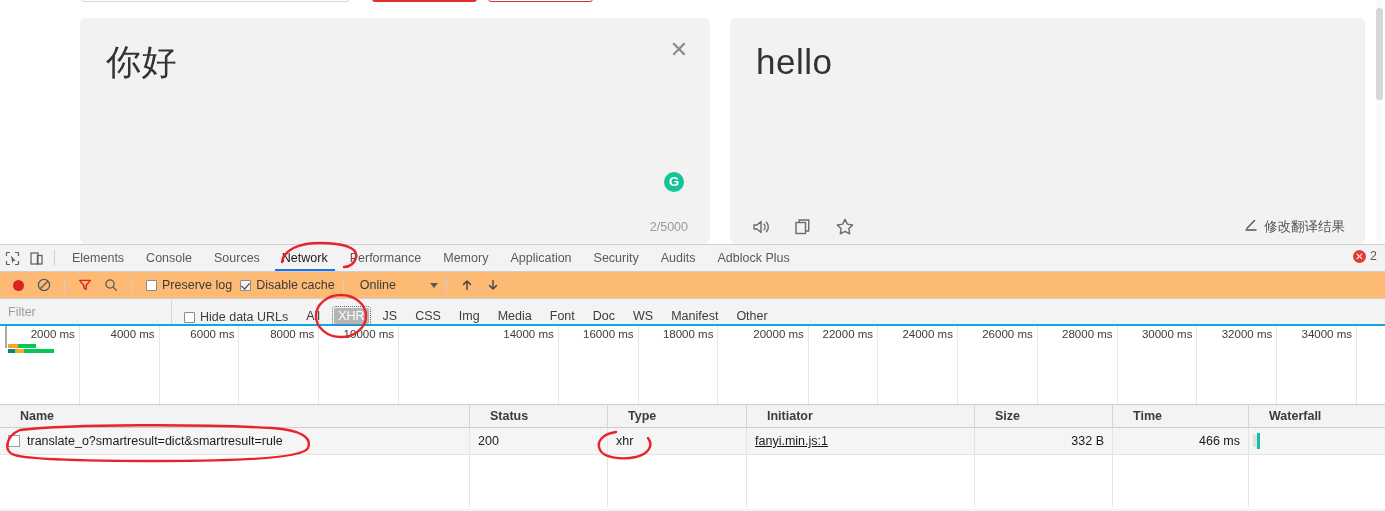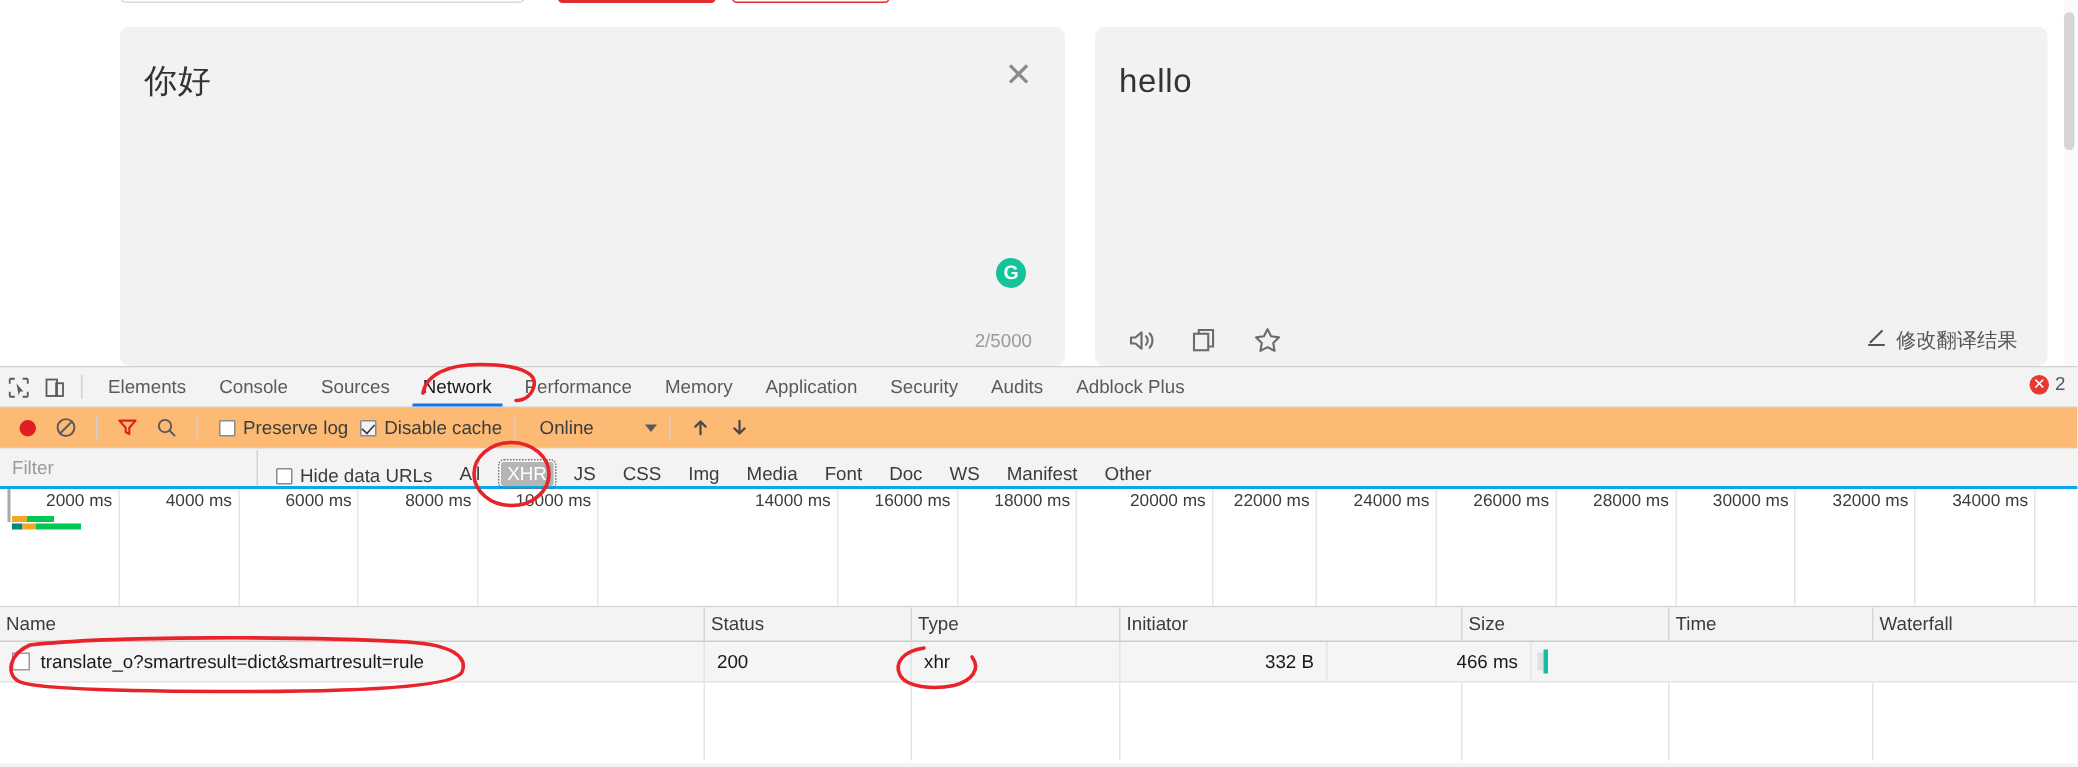--- a/index.html
+++ b/index.html
@@ -15,21 +15,21 @@
 
   .topbar-strip{position:absolute;left:80px;top:-14px;width:1290px;height:16px;}
   .ctrl-input{position:absolute;left:0;top:0;width:270px;height:16px;border:1px solid #d8d8d8;border-radius:4px;background:#fff;box-sizing:border-box;}
   .ctrl-btn-solid{position:absolute;left:292px;top:0;width:105px;height:16px;background:#e02d2d;border-radius:3px;}
   .ctrl-btn-outline{position:absolute;left:408px;top:0;width:105px;height:16px;border:1px solid #e02d2d;border-radius:3px;background:#fff;box-sizing:border-box;}
 
   .panel{position:absolute;background:#f2f2f2;border-radius:6px;box-sizing:border-box;}
   .panel-src{left:80px;top:18px;width:630px;height:226px;}
   .panel-dst{left:730px;top:18px;width:635px;height:226px;}
 
-  .panel-text{position:absolute;left:16px;top:22px;font-size:22px;color:#333;line-height:1.25;letter-spacing:.5px;}
+  .panel-text{position:absolute;left:26px;top:22px;font-size:35px;color:#333;line-height:1.25;letter-spacing:.5px;}
   .panel-text-en{font-family:"Liberation Sans","DejaVu Sans",sans-serif;}
 
   .close-x{position:absolute;right:20px;top:22px;width:22px;height:22px;color:#8a8a8a;font-size:22px;line-height:20px;text-align:center;cursor:pointer;font-weight:300;}
 
   .grammarly{position:absolute;right:26px;bottom:52px;width:20px;height:20px;border-radius:50%;background:#15c39a;color:#fff;font-size:13px;font-weight:bold;line-height:20px;text-align:center;}
 
   .counter{position:absolute;right:22px;bottom:10px;font-size:12.5px;color:#9a9a9a;}
 
   .dst-icons{position:absolute;left:22px;bottom:8px;display:flex;gap:22px;align-items:center;}
   .dst-icons svg{display:block;}
@@ -72,21 +72,21 @@
   .ov-ruler{position:absolute;left:0;top:0;width:100%;height:78px;}
   .ov-tick{position:absolute;top:0;height:78px;border-right:1px solid #e6e6e6;box-sizing:border-box;}
   .ov-tick span{position:absolute;right:4px;top:2px;font-size:11.5px;color:#3c3c3c;white-space:nowrap;}
   .ov-left-edge{position:absolute;left:5px;top:0;width:2px;height:22px;background:#a8a8a8;}
   .ov-bars{position:absolute;left:8px;top:18px;}
   .ov-bar{height:4px;margin-bottom:1px;display:flex;}
   .seg{height:4px;}
 
   .dt-table{position:relative;background:#fff;height:104px;}
   .tbl-head{display:flex;height:22px;border-bottom:1px solid #cdcdcd;background:#f3f3f3;}
-  .th{font-size:12.5px;color:#3c3c3c;line-height:22px;padding-left:4px;border-right:1px solid #d5d5d5;box-sizing:border-box;}
+  .th{font-size:12.5px;color:#3c3c3c;line-height:22px;padding-left:20px;border-right:1px solid #d5d5d5;box-sizing:border-box;font-weight:bold;}
   .tbl-row{display:flex;height:26px;background:#f5f5f5;border-bottom:1px solid #e4e4e4;align-items:center;}
   .td{font-size:12.5px;color:#1a1a1a;line-height:26px;padding-left:8px;border-right:1px solid #e4e4e4;box-sizing:border-box;height:26px;overflow:hidden;white-space:nowrap;}
   .td.num{text-align:right;padding-right:8px;padding-left:0;}
   .row-cb{width:12px;height:12px;border:1px solid #9a9a9a;background:#fff;box-sizing:border-box;margin-right:7px;flex:none;}
   .name-cell{display:flex;align-items:center;}
   .link{color:#1a1a1a;text-decoration:underline;cursor:pointer;}
   .wf-cell{position:relative;height:26px;}
   .wf-bar{position:absolute;left:8px;top:5px;width:3px;height:16px;background:#12bfa3;}
   .wf-bar-pale{position:absolute;left:4px;top:7px;width:4px;height:12px;background:#e0e0e0;}
   .tbl-empty{height:52px;display:flex;}
@@ -339,20 +339,23 @@
           <div class="th" style="width: 136px; border-right: none;">Waterfall</div>
         </div>
 
       <div class="tbl-row">
         <div class="td name-cell" style="width:470px">
           <span class="row-cb"></span>
           <span>translate_o?smartresult=dict&amp;smartresult=rule</span>
         </div>
         <div class="td" style="width:138px">200</div>
         <div class="td" style="width:139px">xhr</div>
+        <div class="td" style="width:228px">
+          <span class="link">fanyi.min.js:1</span>
+        </div>
         <div class="td num" style="width:138px">332 B</div>
         <div class="td num" style="width:136px">466 ms</div>
         <div class="td wf-cell" style="width:136px;border-right:none">
           <span class="wf-bar-pale"></span>
           <span class="wf-bar"></span>
         </div>
       </div>
 
       <div class="tbl-empty">
         <div class="cellline" style="width:470px"></div>

